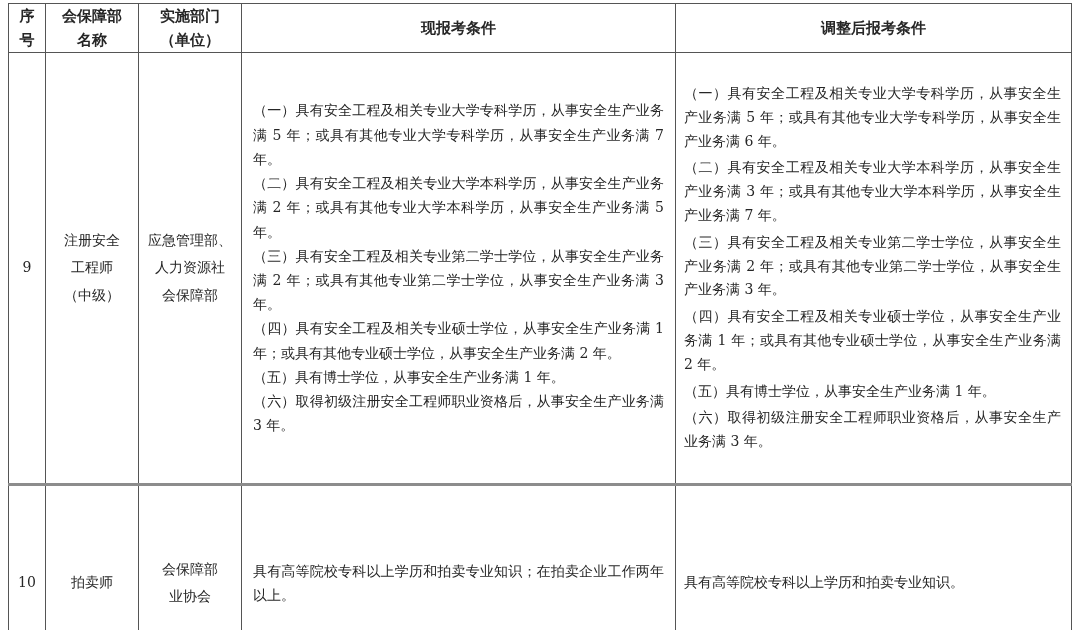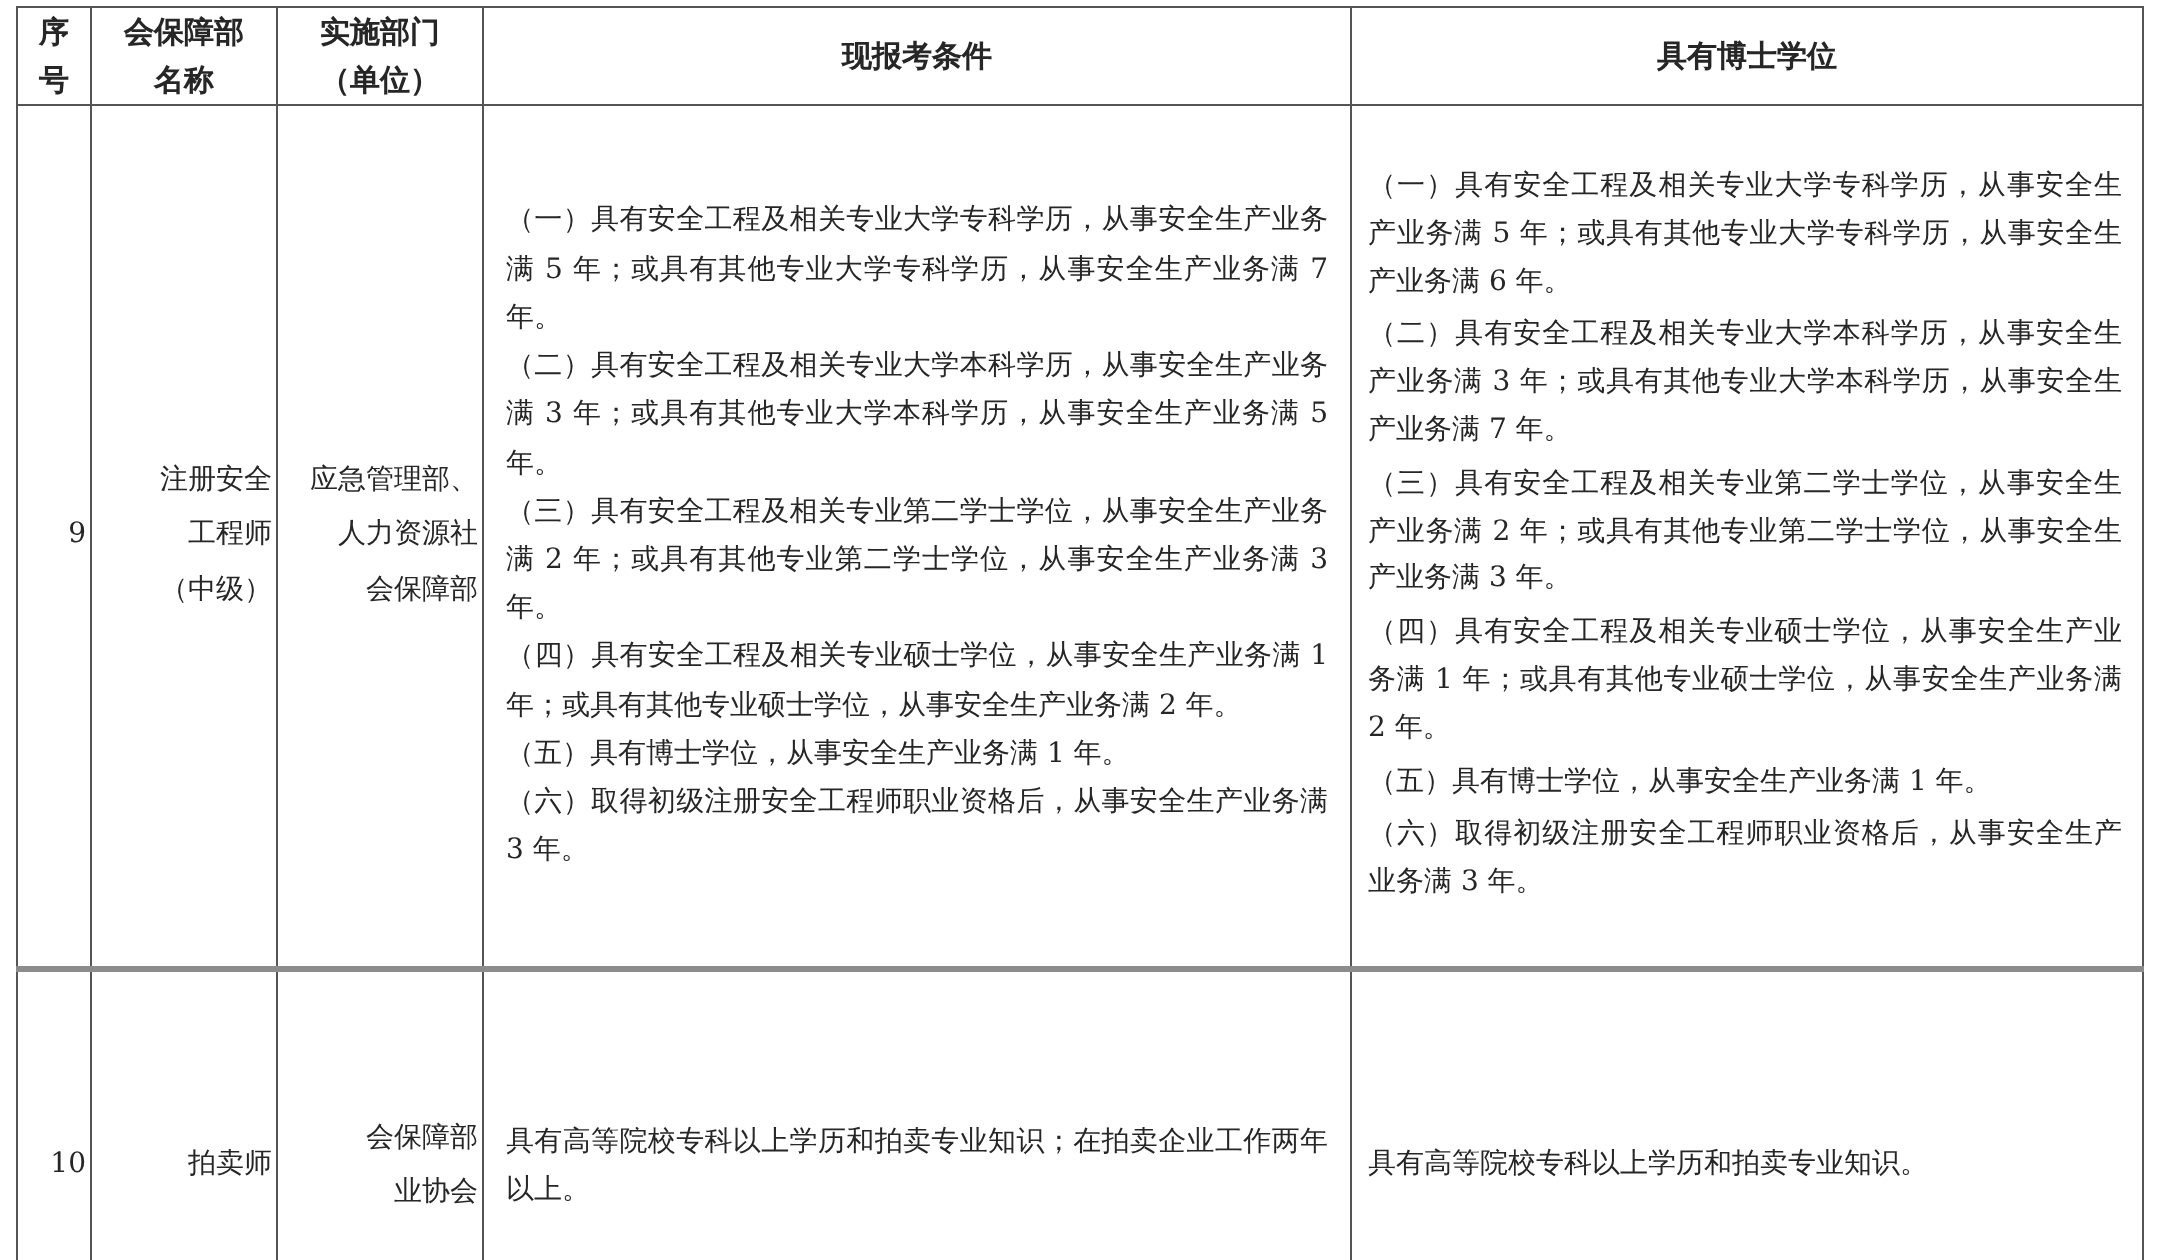--- a/index.html
+++ b/index.html
@@ -34,21 +34,21 @@
     text-align: center;
     line-height: 1.6;
     white-space: pre-line;
     height: 48px;
     padding: 0 2px;
   }
   tr.row-main > td { height: 398px; }
   tr.row-main > td { border-bottom: 3px solid #8c8c8c; }
   tr.row-last > td { height: 162px; border-bottom: 3px solid #8c8c8c; }
   td.cell-center {
-    text-align: right;
+    text-align: center;
     font-size: 14px;
     line-height: 1.95;
     white-space: pre-line;
     padding: 0 2px;
   }
   td.cell-cond {
     font-size: 14px;
     line-height: 1.73;
     text-align: justify;
     padding: 16px 11px;
@@ -77,35 +77,35 @@
     </colgroup>
     <thead>
       <tr>
         <th>序
 号</th>
         <th>会保障部
 名称</th>
         <th>实施部门
 （单位）</th>
         <th>现报考条件</th>
-        <th>具有博士学位</th>
+        <th>调整后报考条件</th>
       </tr>
     </thead>
     <tbody>
       <tr class="row-main">
         <td class="cell-center">9</td>
         <td class="cell-center">注册安全
 工程师
 （中级）</td>
         <td class="cell-center">应急管理部、
 人力资源社
 会保障部</td>
         <td class="cell-cond">
             <p>（一）具有安全工程及相关专业大学专科学历，从事安全生产业务满 5 年；或具有其他专业大学专科学历，从事安全生产业务满 7 年。</p>
-            <p>（二）具有安全工程及相关专业大学本科学历，从事安全生产业务满 3 年；或具有其他专业大学本科学历，从事安全生产业务满 5 年。</p>
+            <p>（二）具有安全工程及相关专业大学本科学历，从事安全生产业务满 2 年；或具有其他专业大学本科学历，从事安全生产业务满 5 年。</p>
             <p>（三）具有安全工程及相关专业第二学士学位，从事安全生产业务满 2 年；或具有其他专业第二学士学位，从事安全生产业务满 3 年。</p>
             <p>（四）具有安全工程及相关专业硕士学位，从事安全生产业务满 1 年；或具有其他专业硕士学位，从事安全生产业务满 2 年。</p>
             <p>（五）具有博士学位，从事安全生产业务满 1 年。</p>
             <p>（六）取得初级注册安全工程师职业资格后，从事安全生产业务满 3 年。</p>
           </td>
         <td class="cell-cond-adj">
             <p>（一）具有安全工程及相关专业大学专科学历，从事安全生产业务满 5 年；或具有其他专业大学专科学历，从事安全生产业务满 6 年。</p>
             <p>（二）具有安全工程及相关专业大学本科学历，从事安全生产业务满 3 年；或具有其他专业大学本科学历，从事安全生产业务满 7 年。</p>
             <p>（三）具有安全工程及相关专业第二学士学位，从事安全生产业务满 2 年；或具有其他专业第二学士学位，从事安全生产业务满 3 年。</p>
             <p>（四）具有安全工程及相关专业硕士学位，从事安全生产业务满 1 年；或具有其他专业硕士学位，从事安全生产业务满 2 年。</p>

